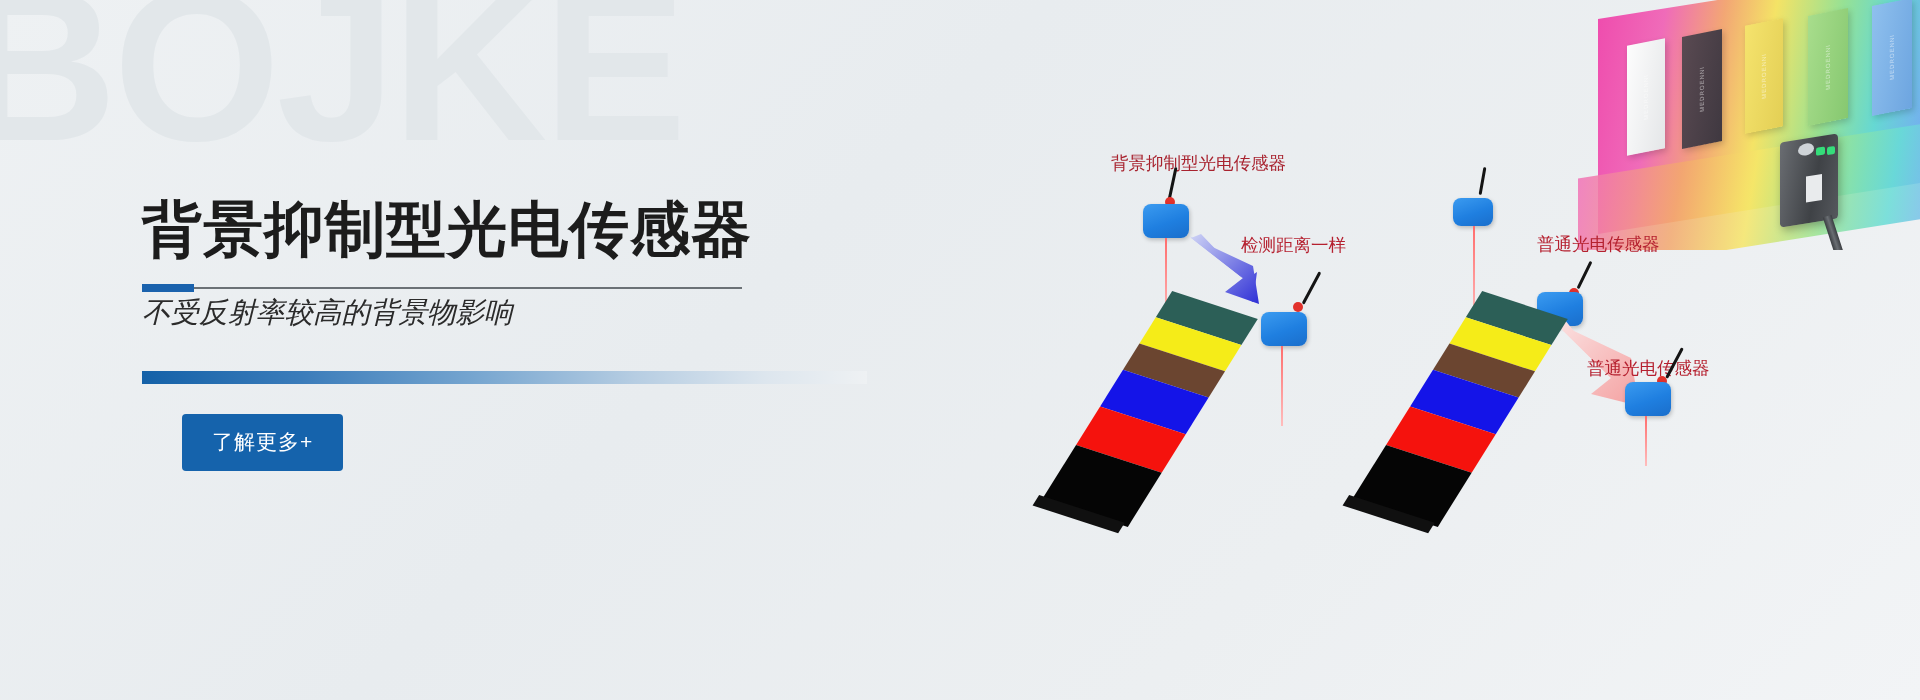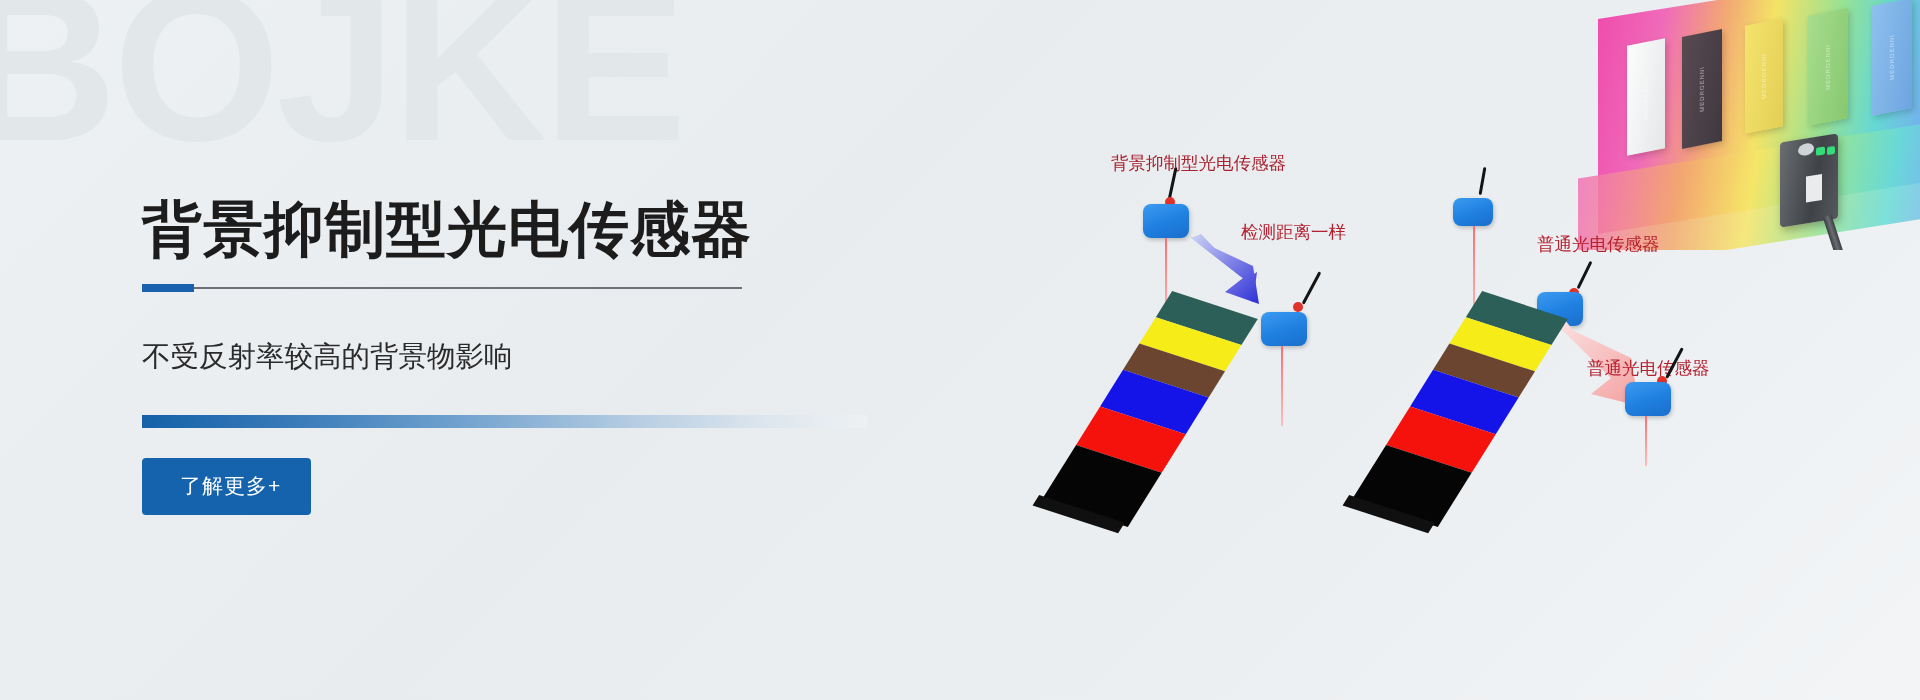--- a/index.html
+++ b/index.html
@@ -20,30 +20,30 @@
   .content { position:absolute; left:142px; top:198px; width:1020px; }
   .title {
     font-size:60px; font-weight:bold; color:#1c1c1c;
     letter-spacing:1px; line-height:1.05; white-space:nowrap;
   }
   .divider { position:relative; margin-top:26px; width:600px; height:2px; background:#6b7176; }
   .divider::before {
     content:""; position:absolute; left:0; top:-3px;
     width:52px; height:8px; background:#1a62ad;
   }
-  .para { margin-top:44px; font-size:28.5px; color:#2b2b2b; line-height:1.62; white-space:nowrap; }
+  .para { font-size:28.5px; color:#2b2b2b; line-height:1.62; white-space:nowrap;font-style:italic; }
   .gradbar {
     margin-top:36px; width:725px; height:13px;
     background:linear-gradient(to right,#1461a8 0%,#3b7cba 22%,#74a4cf 45%,#b6cde2 68%,#dde6ee 86%,#eef1f3 100%);
   }
   .btn {
     margin-top:30px; display:inline-block;
     background:#1563ac; color:#fff; font-size:21px;
-    padding:14px 30px 15px 38px; border:none; border-radius:4px;
-    cursor:pointer; letter-spacing:1px;
+    padding:14px 30px 15px 30px; border:none; border-radius:4px;
+    cursor:pointer; letter-spacing:1px;margin-left:40px;
   }
   
   .product {
     position:absolute; right:0; top:0; width:360px; height:250px;
     overflow:hidden;
   }
   .prod-bg {
     position:absolute; left:38px; top:-8px; width:340px; height:215px;
     background:linear-gradient(100deg,#ef3fa8 0%,#f060b4 18%,#f3a06a 34%,#f5e25a 48%,#8fe08c 66%,#5ad6d0 80%,#6aa8f0 94%);
     transform:skewY(-9deg); opacity:.92;
@@ -150,21 +150,21 @@
     <defs>
       <linearGradient id="bg1" x1="0" y1="0" x2="1" y2="1">
         <stop offset="0%" stop-color="#cfd4f5"></stop>
           <stop offset="100%" stop-color="#2e2fd6"></stop>
       </linearGradient>
     </defs>
     <polygon points="4,6 58,48 46,58 66,70 70,40 58,48 14,2" fill="url(#bg1)"></polygon>
     <polygon points="2,4 56,46 38,60 72,72 66,34" fill="url(#bg1)"></polygon>
   </svg>
 
-  <div class="label" style="left:156px; top:60px;">检测距离一样</div>
+  <div class="label" style="left:156px; top:73px;">检测距离一样</div>
 
   <div class="stem" style="left:225px; top:110px; width:3px; height:36px; transform:rotate(28deg);"></div>
   <div class="redtip" style="left:208px; top:142px;"></div>
   <div class="sensor" style="left:176px; top:152px;"></div>
   <div class="beam" style="left:196px; top:186px; height:80px;"></div>
 
   <div class="strip" style="left:20px; top:130px; width:90px;">
     <div class="base"></div>
     <div class="seg" style="background:#2c5f57;"></div>
     <div class="seg" style="background:#f5ec18;"></div>

